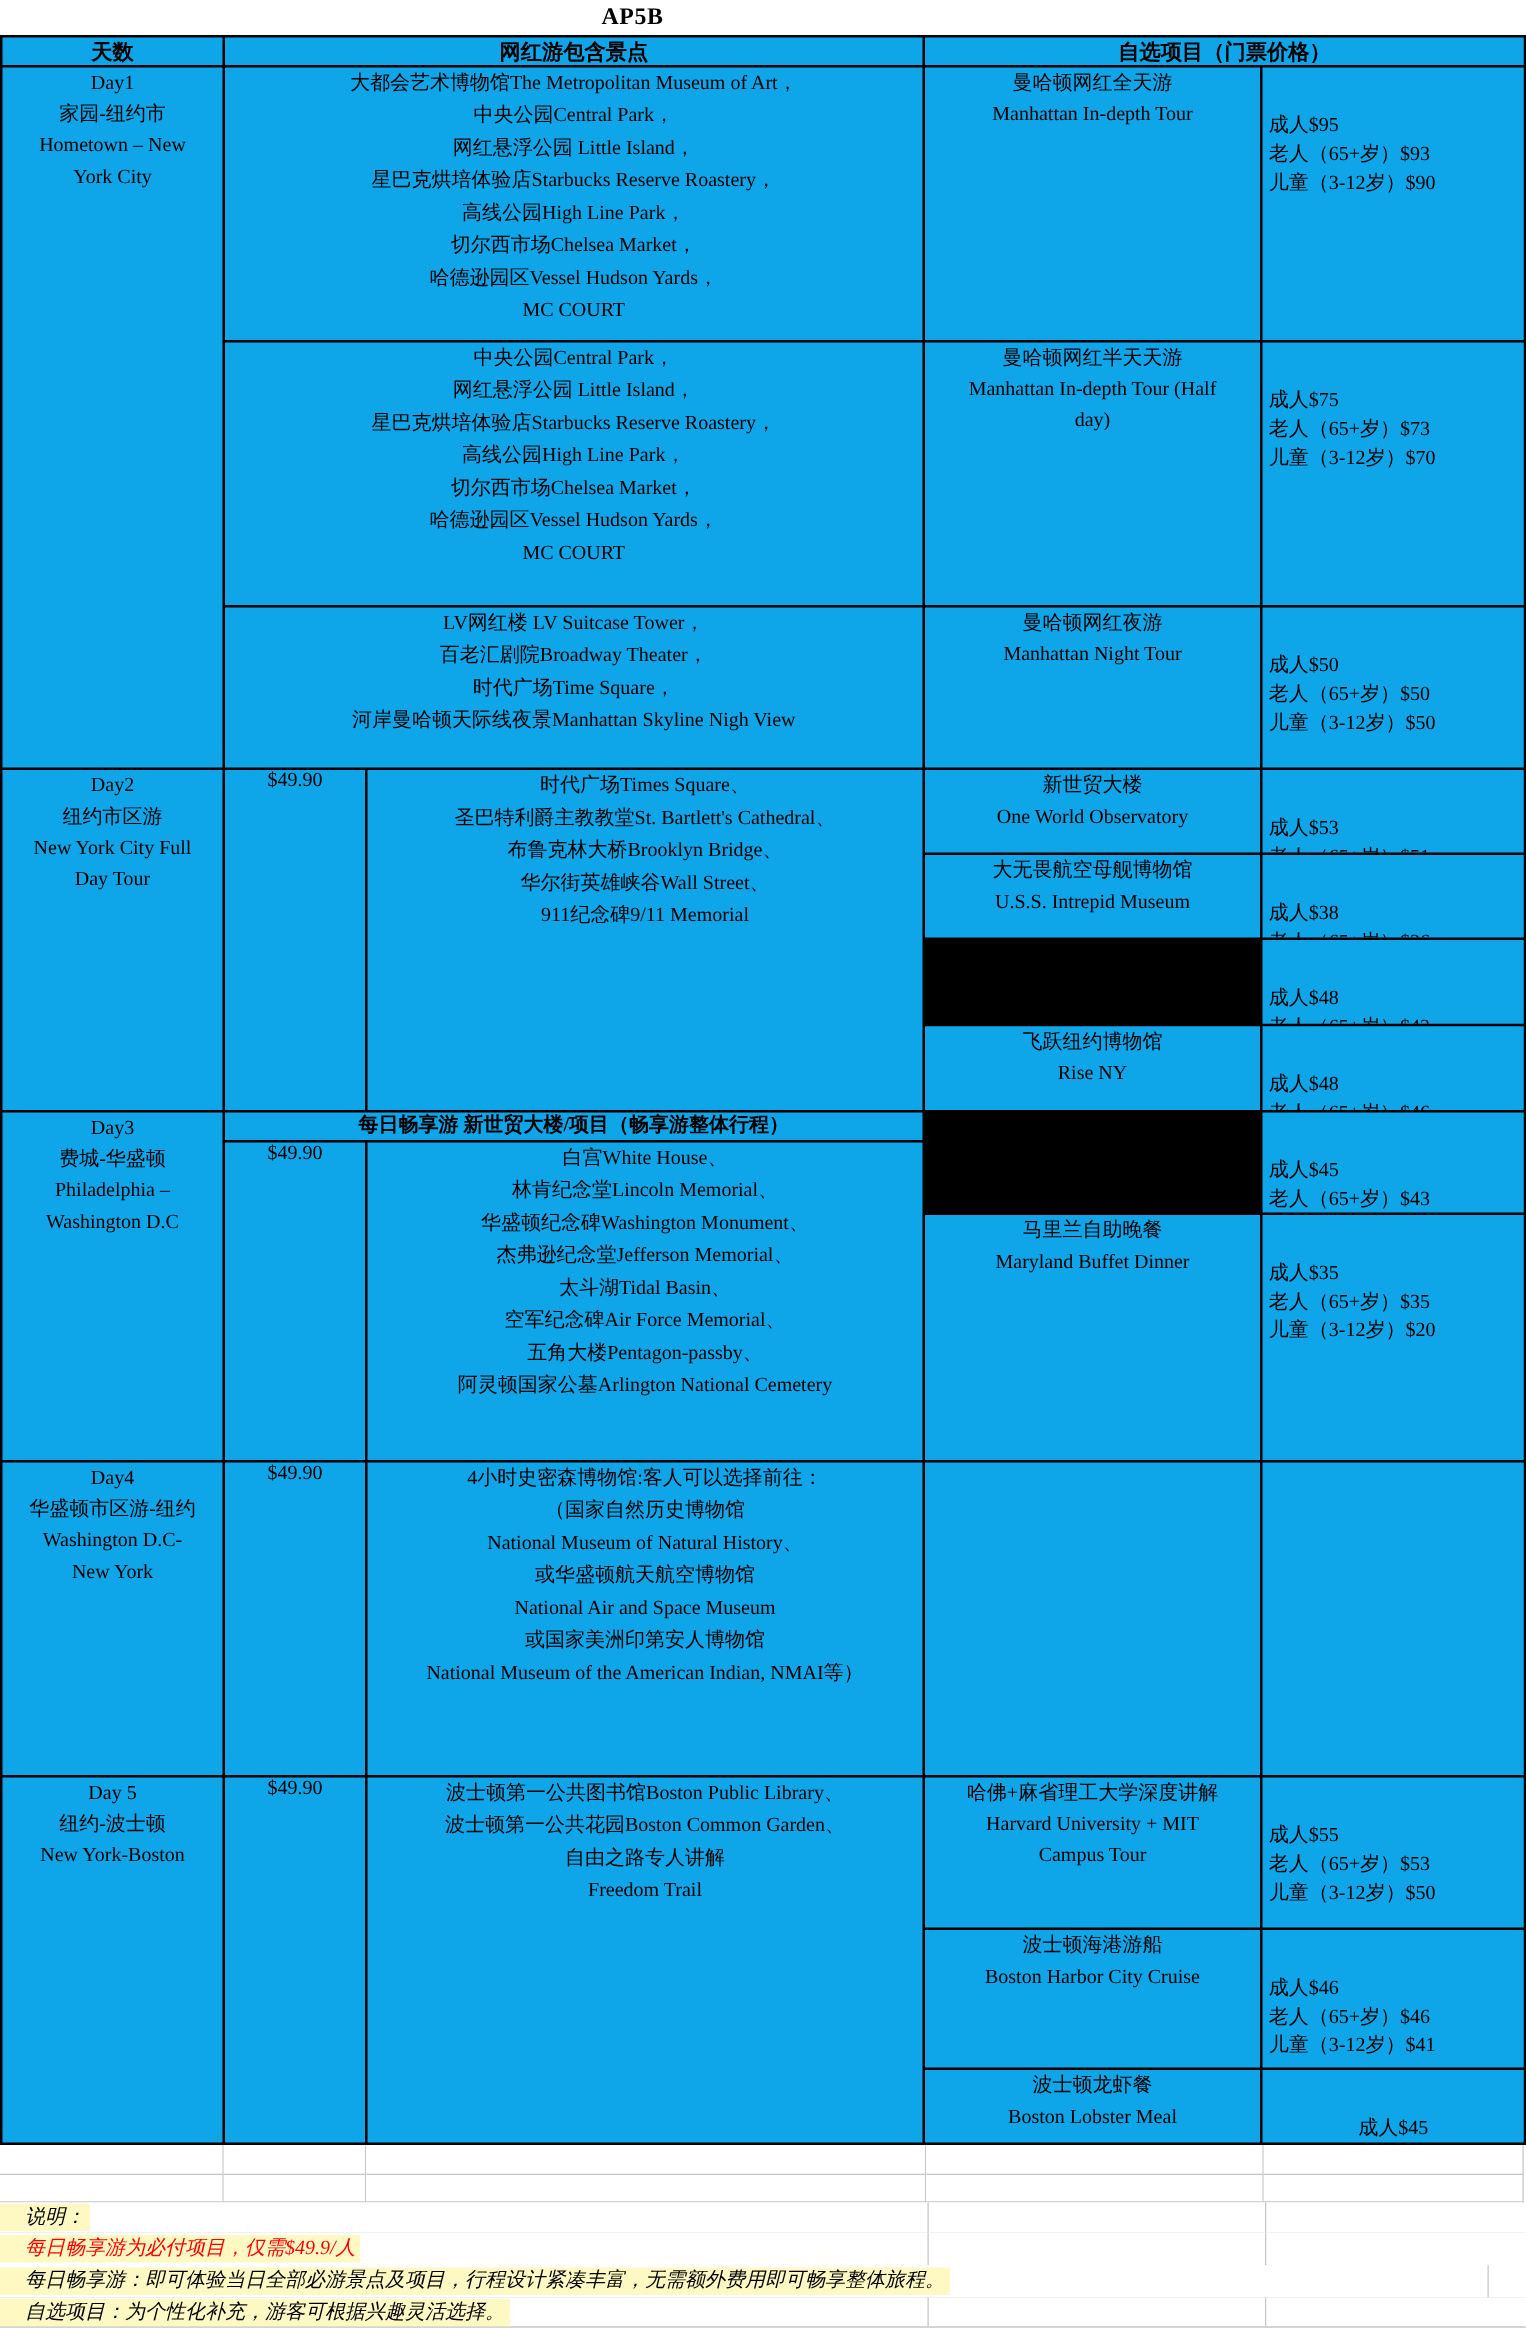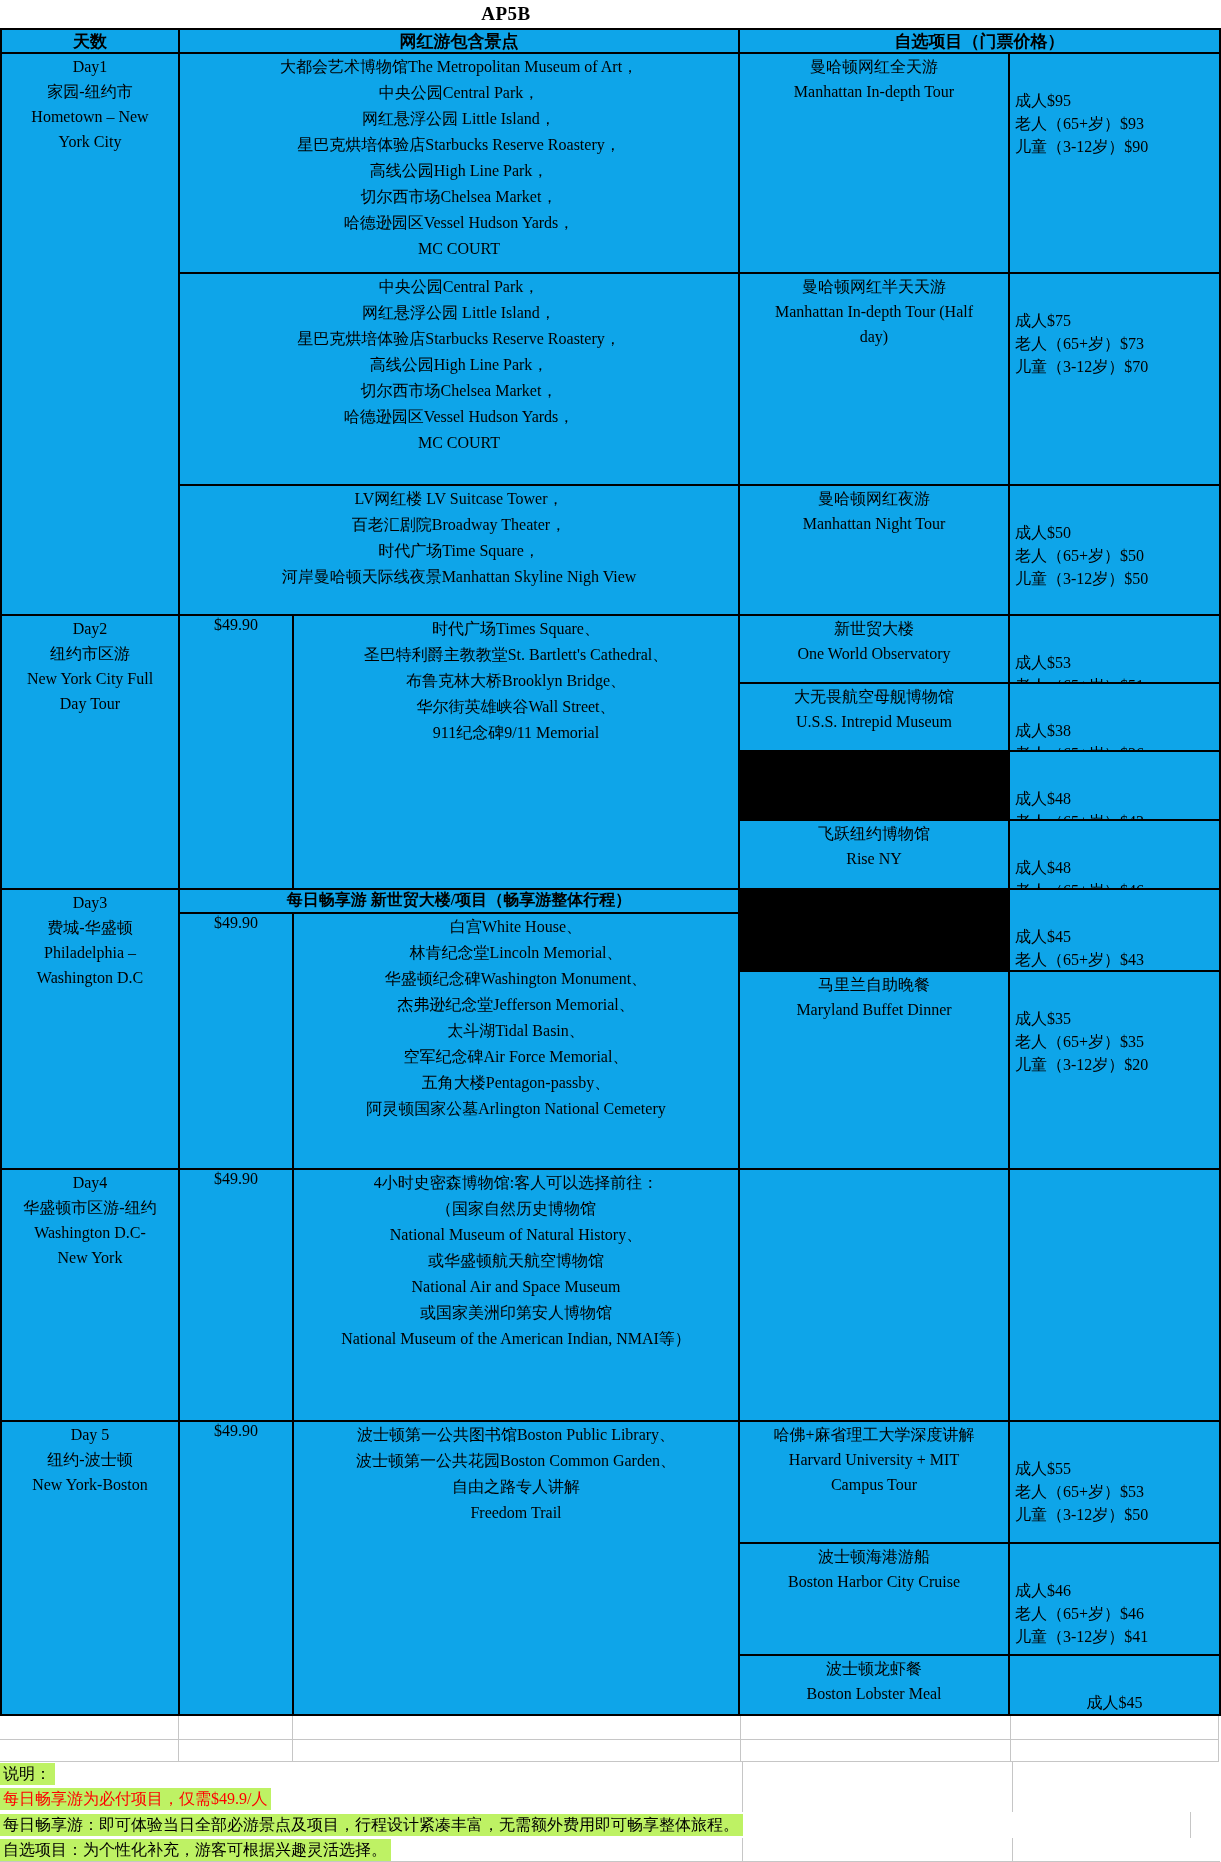--- a/index.html
+++ b/index.html
@@ -37,21 +37,21 @@
     display:grid;
     grid-template-columns:179px 114px 448px 270px 208px;
     grid-template-rows:24px 22px;
   }
   .ecell{border-right:1px solid #c6c6c6;border-bottom:1px solid #c6c6c6;background:#fff;}
   .note-row{
     position:absolute;left:0;width:1220px;border-bottom:1px solid #c6c6c6;
     display:flex;align-items:center;background:#fff;
   }
   .vline{position:absolute;top:0;bottom:0;width:1px;background:#c6c6c6;}
-  .note-text{position:relative;z-index:1;background:#bef264;padding:0 4px 0 3px;line-height:22px;}
+  .note-text{position:relative;z-index:1;background:#fef9c3;padding:0 4px 0 20px;line-height:22px;font-style:italic;}
   .note-red{color:#ff0000;}
 </style>
 </head>
 <body>
 
 <div class="sheet">
 
   <div class="title">AP5B</div>
 
   <div class="tbl">

